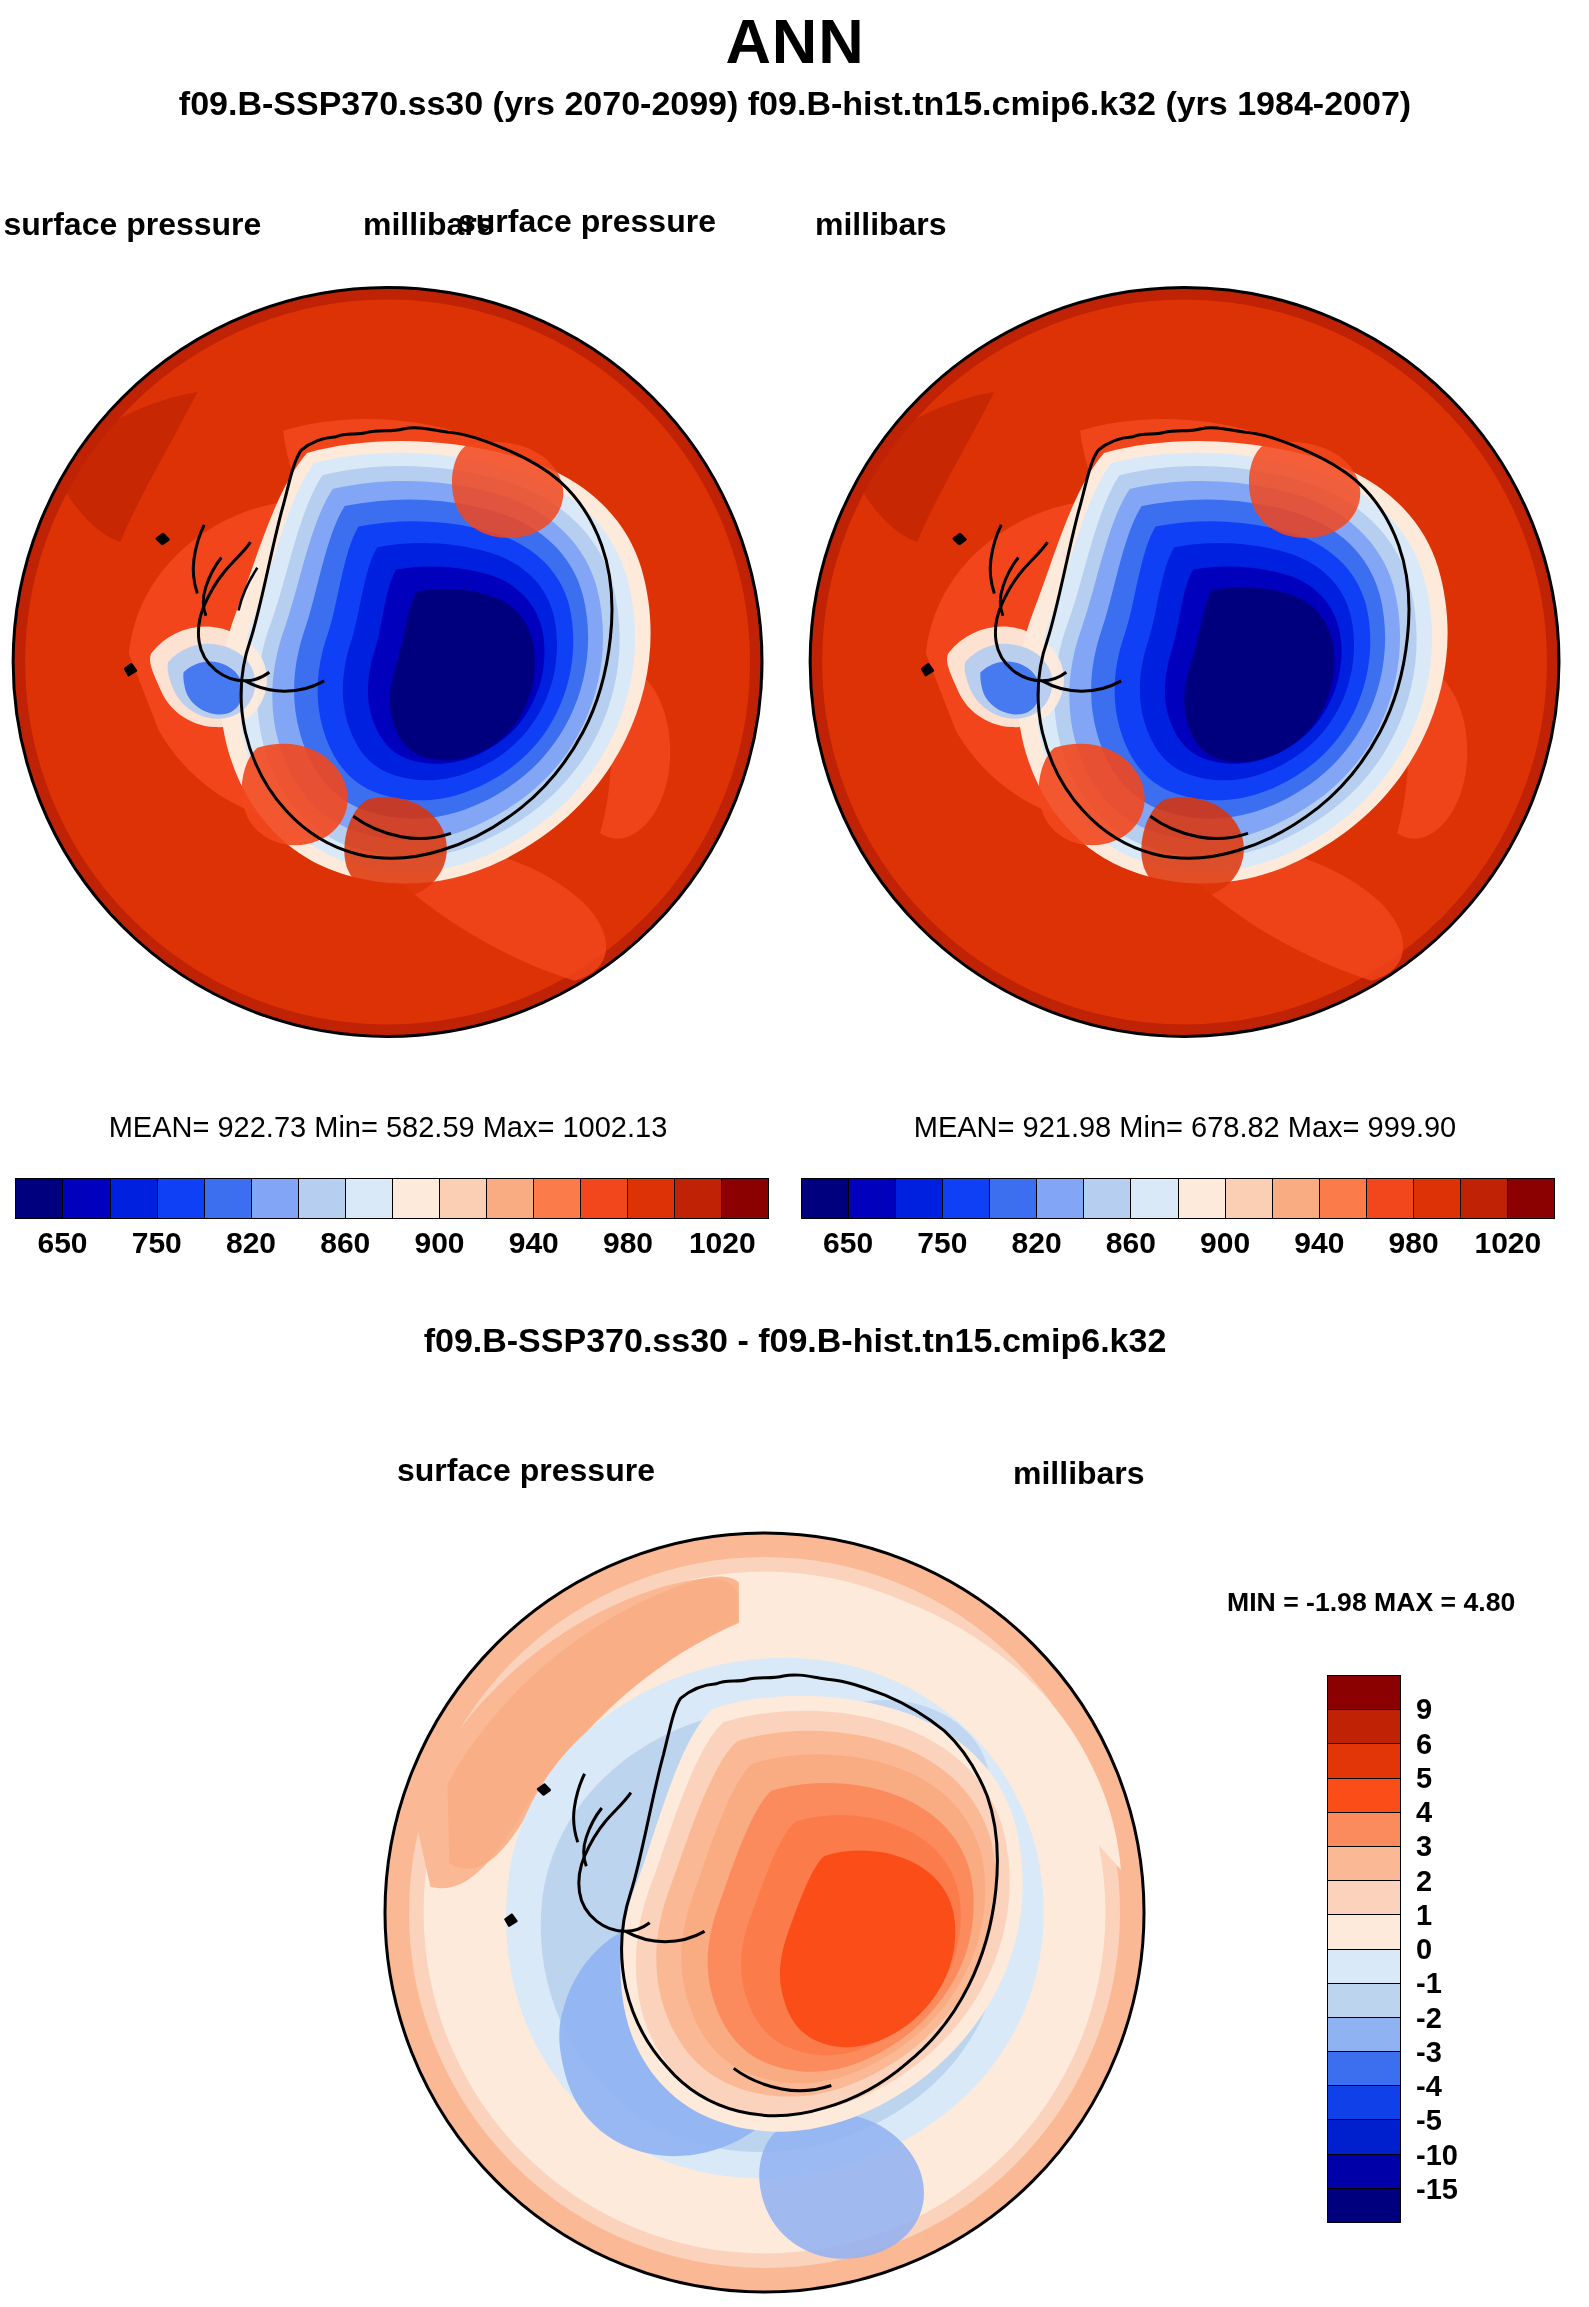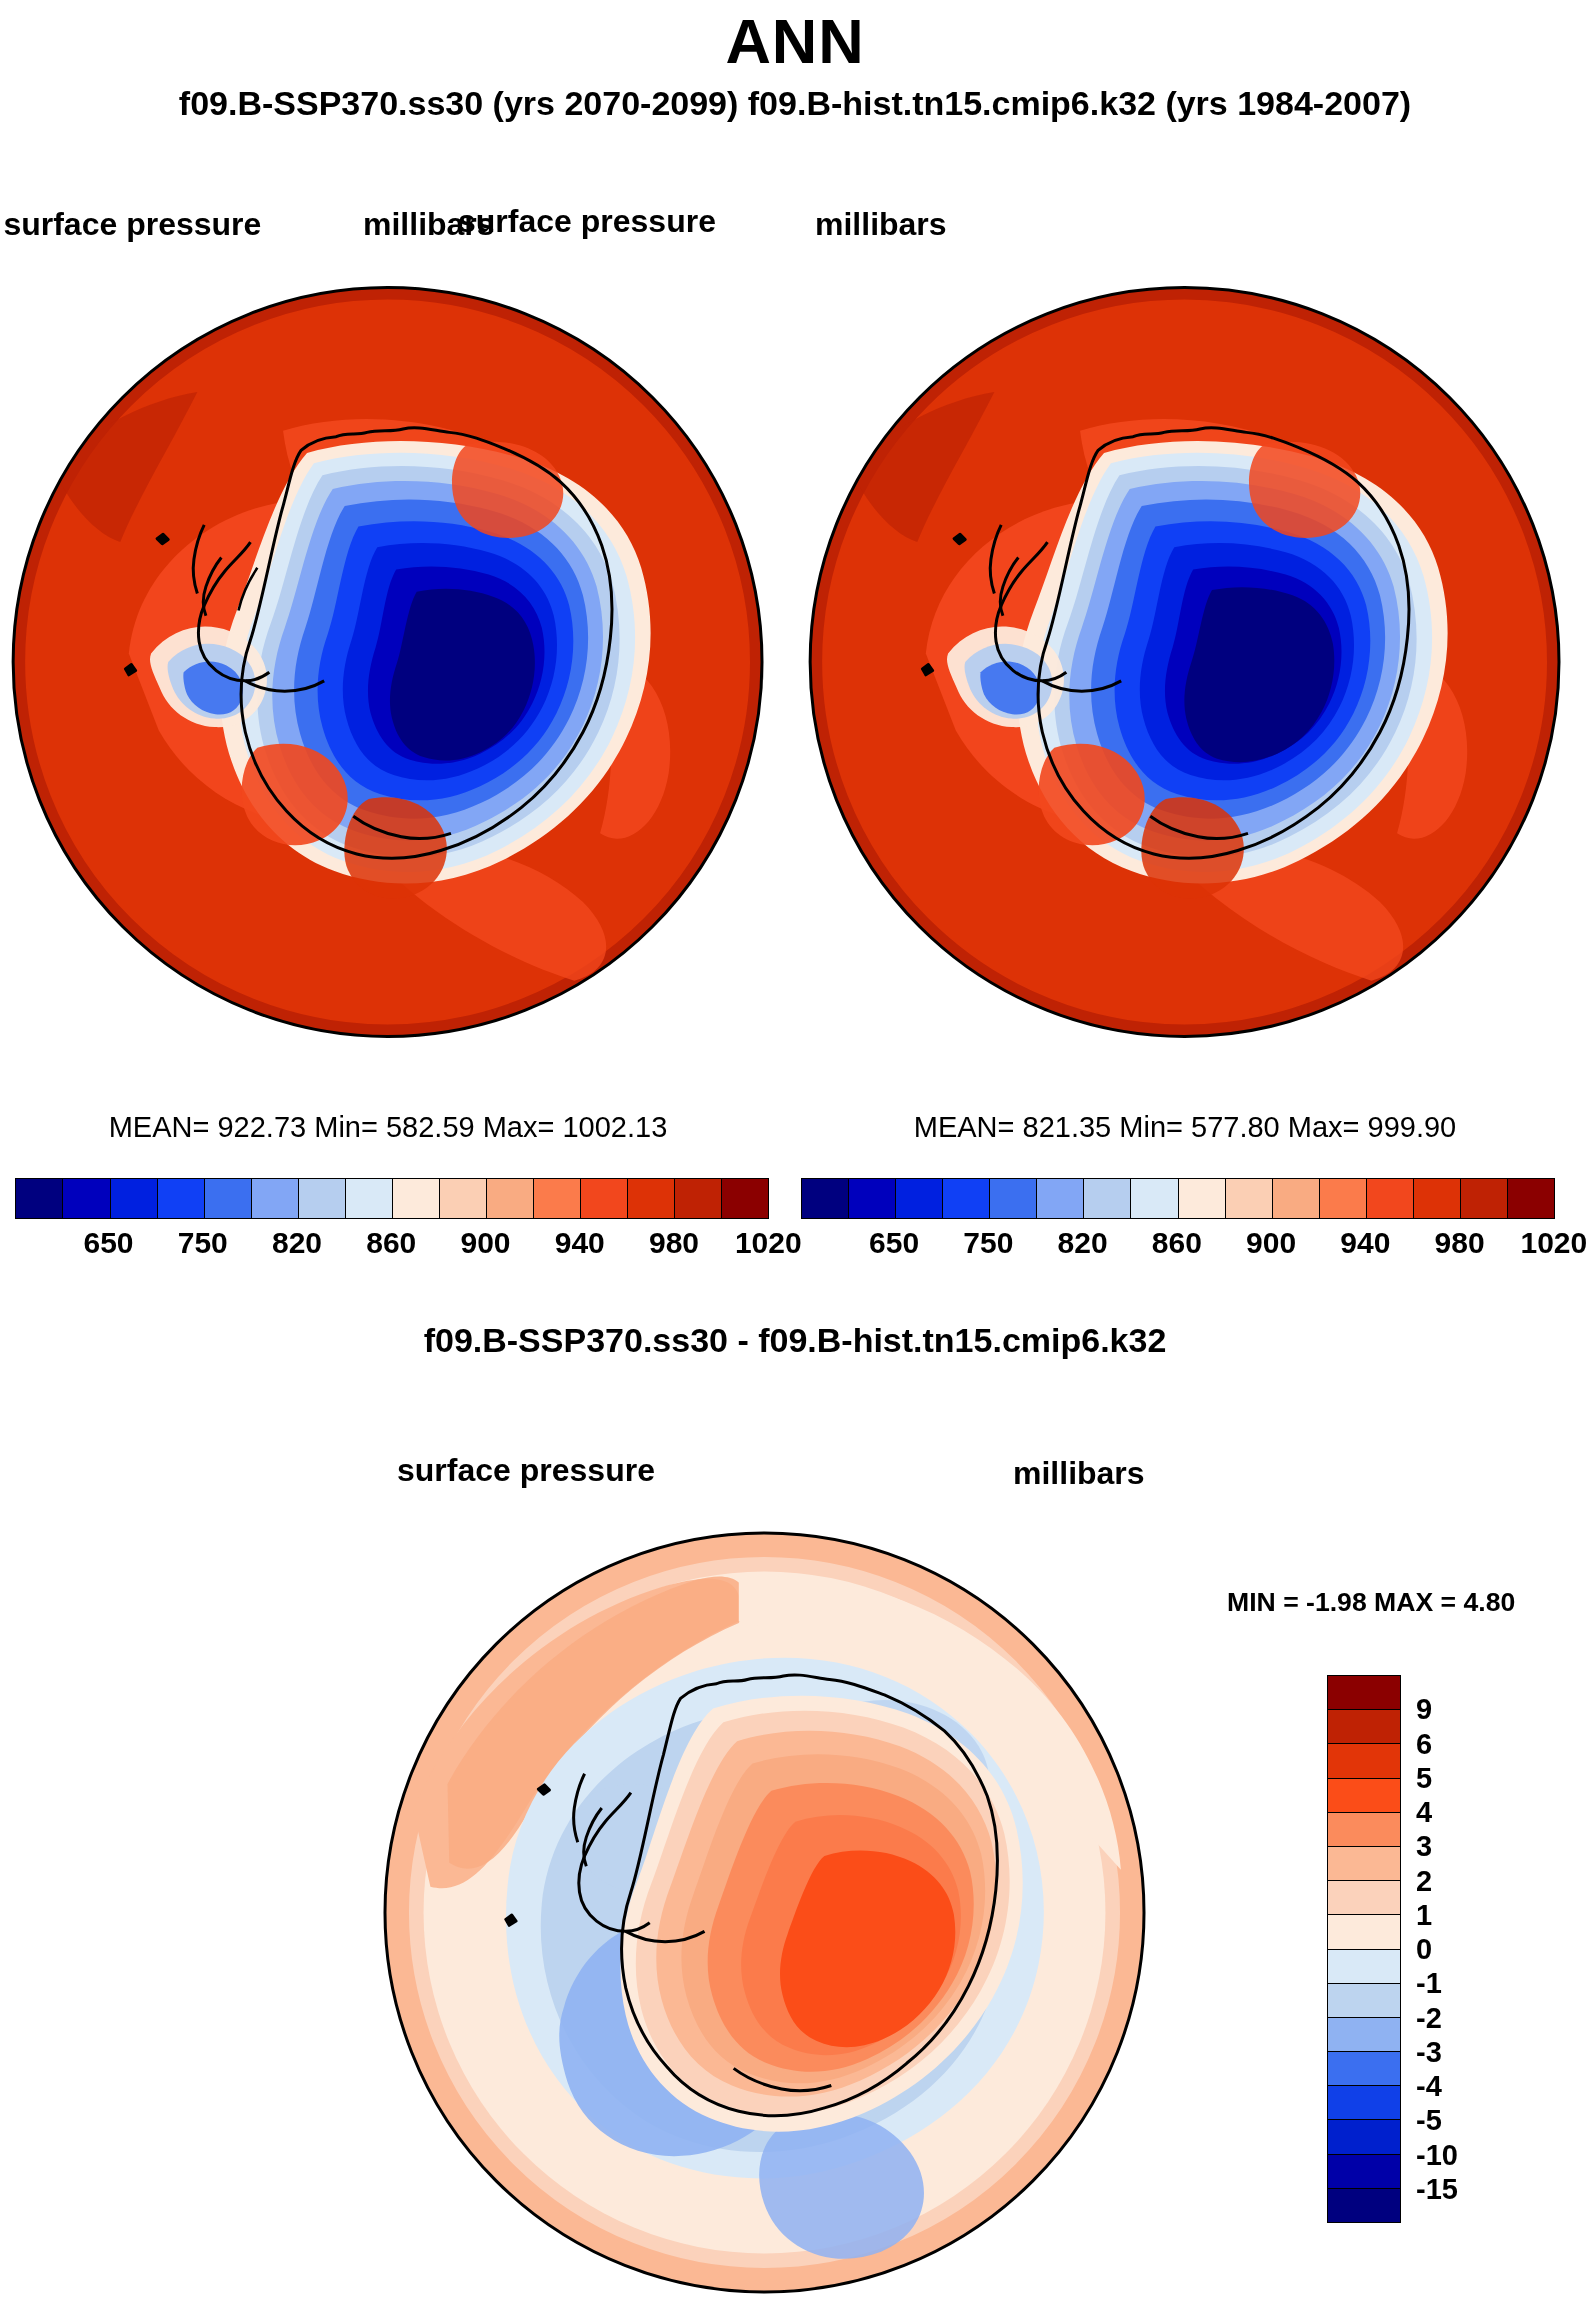--- a/index.html
+++ b/index.html
@@ -16,21 +16,21 @@
   .panel-unit{font-size:32px;font-weight:bold;text-align:center;}
 
   .stats{font-size:29px;font-weight:normal;text-align:center;}
 
   .cbar{display:flex;border:1.7px solid #000;box-sizing:border-box;}
   .cbar .cell{flex:1 1 0;border-right:1.7px solid #000;}
   .cbar .cell:last-child{border-right:none;}
 
   .cbar-ticks{position:absolute;height:39px;}
   .cbar-ticks span{position:absolute;transform:translateX(-50%);
-                   font-size:30px;font-weight:bold;white-space:nowrap;margin-left:46px;}
+                   font-size:30px;font-weight:bold;white-space:nowrap;}
 
   #diff-title{left:0;top:1321px;width:1590px;text-align:center;
               font-size:34px;font-weight:bold;}
 
   #diff-minmax{font-size:26.6px;font-weight:bold;white-space:nowrap;margin-left:12px;}
 
   .vcbar{position:absolute;border:1.7px solid #000;box-sizing:border-box;
          display:flex;flex-direction:column;}
   .vcbar .vcell{flex:1 1 0;border-bottom:1.7px solid #000;}
   .vcbar .vcell:last-child{border-bottom:none;}
@@ -301,21 +301,21 @@
         <path d="M412,620 C428,632 448,640 468,644 C488,648 508,646 526,640"></path>
         <path d="M183,296 L190,291 L196,297 L189,302 Z" fill="#000"></path>
         <path d="M146,448 L153,443 L158,450 L150,455 Z" fill="#000"></path>
       </g>
     </g>
     <circle cx="452" cy="440" r="437" fill="none" stroke="#000" stroke-width="3.5"></circle>
   </svg>
 </div>
 
 <div class="abs stats" style="left:0px;top:1111px;width:776px;">MEAN= 922.73  Min= 582.59  Max= 1002.13</div>
-<div class="abs stats" style="left:797px;top:1111px;width:776px;">MEAN= 821.35  Min= 577.80  Max= 999.90</div>
+<div class="abs stats" style="left:797px;top:1111px;width:776px;">MEAN= 921.98  Min= 678.82  Max= 999.90</div>
 
 <div class="abs cbar" id="cbar-left" style="left:15.4px;top:1178px;width:754px;height:41px;">
     <div class="cell" style="background: rgb(0, 0, 127);"></div>
     <div class="cell" style="background: rgb(0, 0, 189);"></div>
     <div class="cell" style="background: rgb(0, 32, 224);"></div>
     <div class="cell" style="background: rgb(16, 64, 245);"></div>
     <div class="cell" style="background: rgb(59, 111, 240);"></div>
     <div class="cell" style="background: rgb(130, 166, 245);"></div>
     <div class="cell" style="background: rgb(182, 206, 239);"></div>
     <div class="cell" style="background: rgb(217, 233, 247);"></div>

